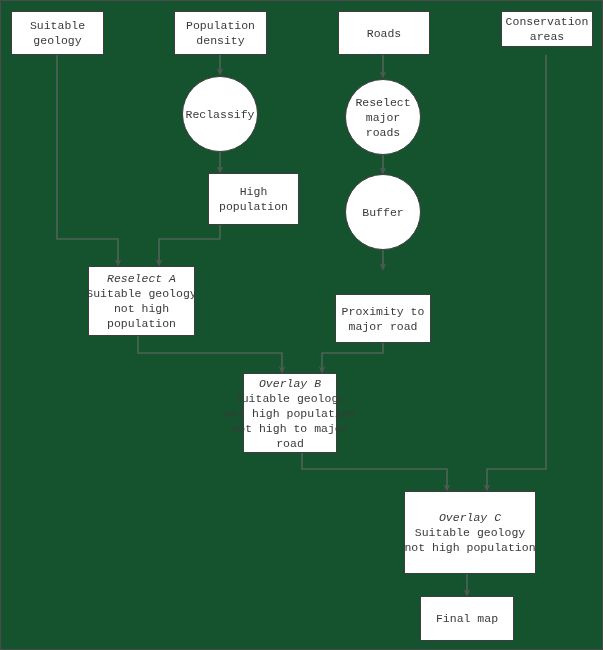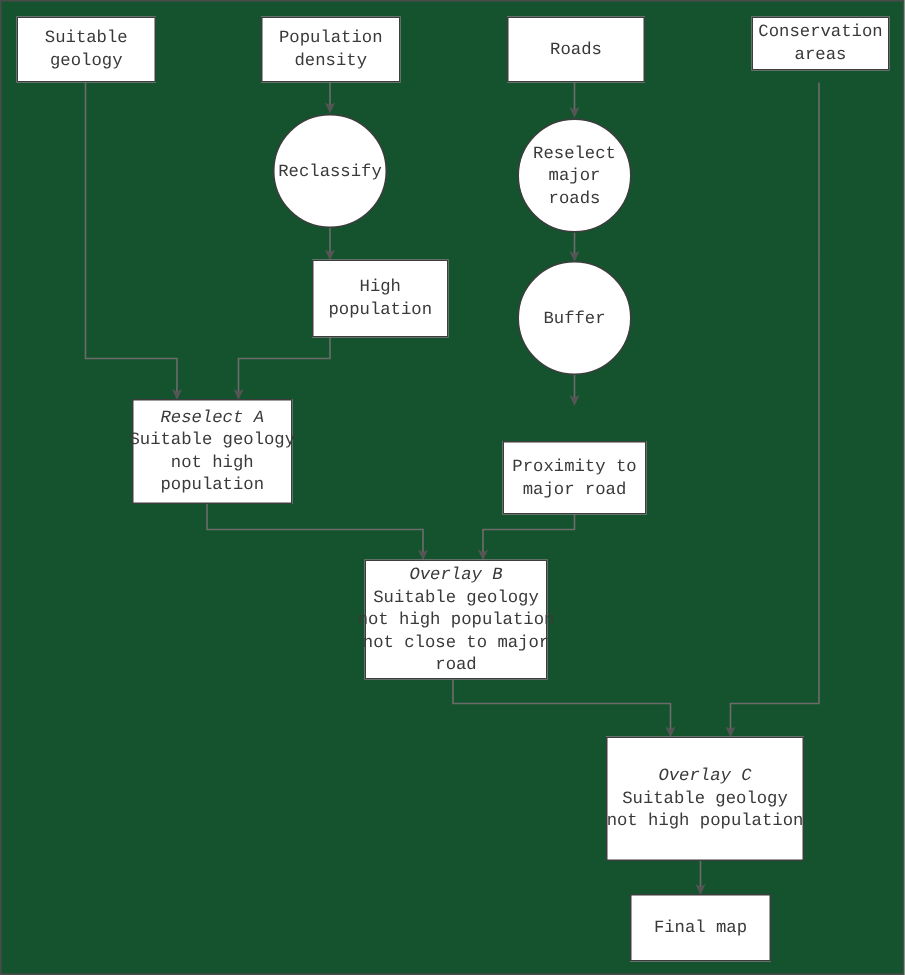--- a/index.html
+++ b/index.html
@@ -114,25 +114,25 @@
     <span class="ln">major road</span>
   </div>
 
   <div class="node box" style="left:87px;top:265px;width:107px;height:70px;">
     <span class="ttl">Reselect A</span>
     <span class="ln">Suitable geology</span>
     <span class="ln">not high</span>
     <span class="ln">population</span>
   </div>
 
-  <div class="node box" style="left:242px;top:372px;width:122px;height:80px;align-items:center;">
+  <div class="node box" style="left:242px;top:372px;width:94px;height:80px;align-items:center;">
     <span class="ttl">Overlay B</span>
     <span class="ln">Suitable geology</span>
     <span class="ln">not high population</span>
-    <span class="ln">not close to major</span>
+    <span class="ln">not high to major</span>
     <span class="ln">road</span>
   </div>
 
   <div class="node box" style="left:403px;top:490px;width:132px;height:83px;">
     <span class="ttl">Overlay C</span>
     <span class="ln">Suitable geology</span>
     <span class="ln">not high population</span>
   </div>
 
   <div class="node box" style="left:419px;top:595px;width:94px;height:45px;">

